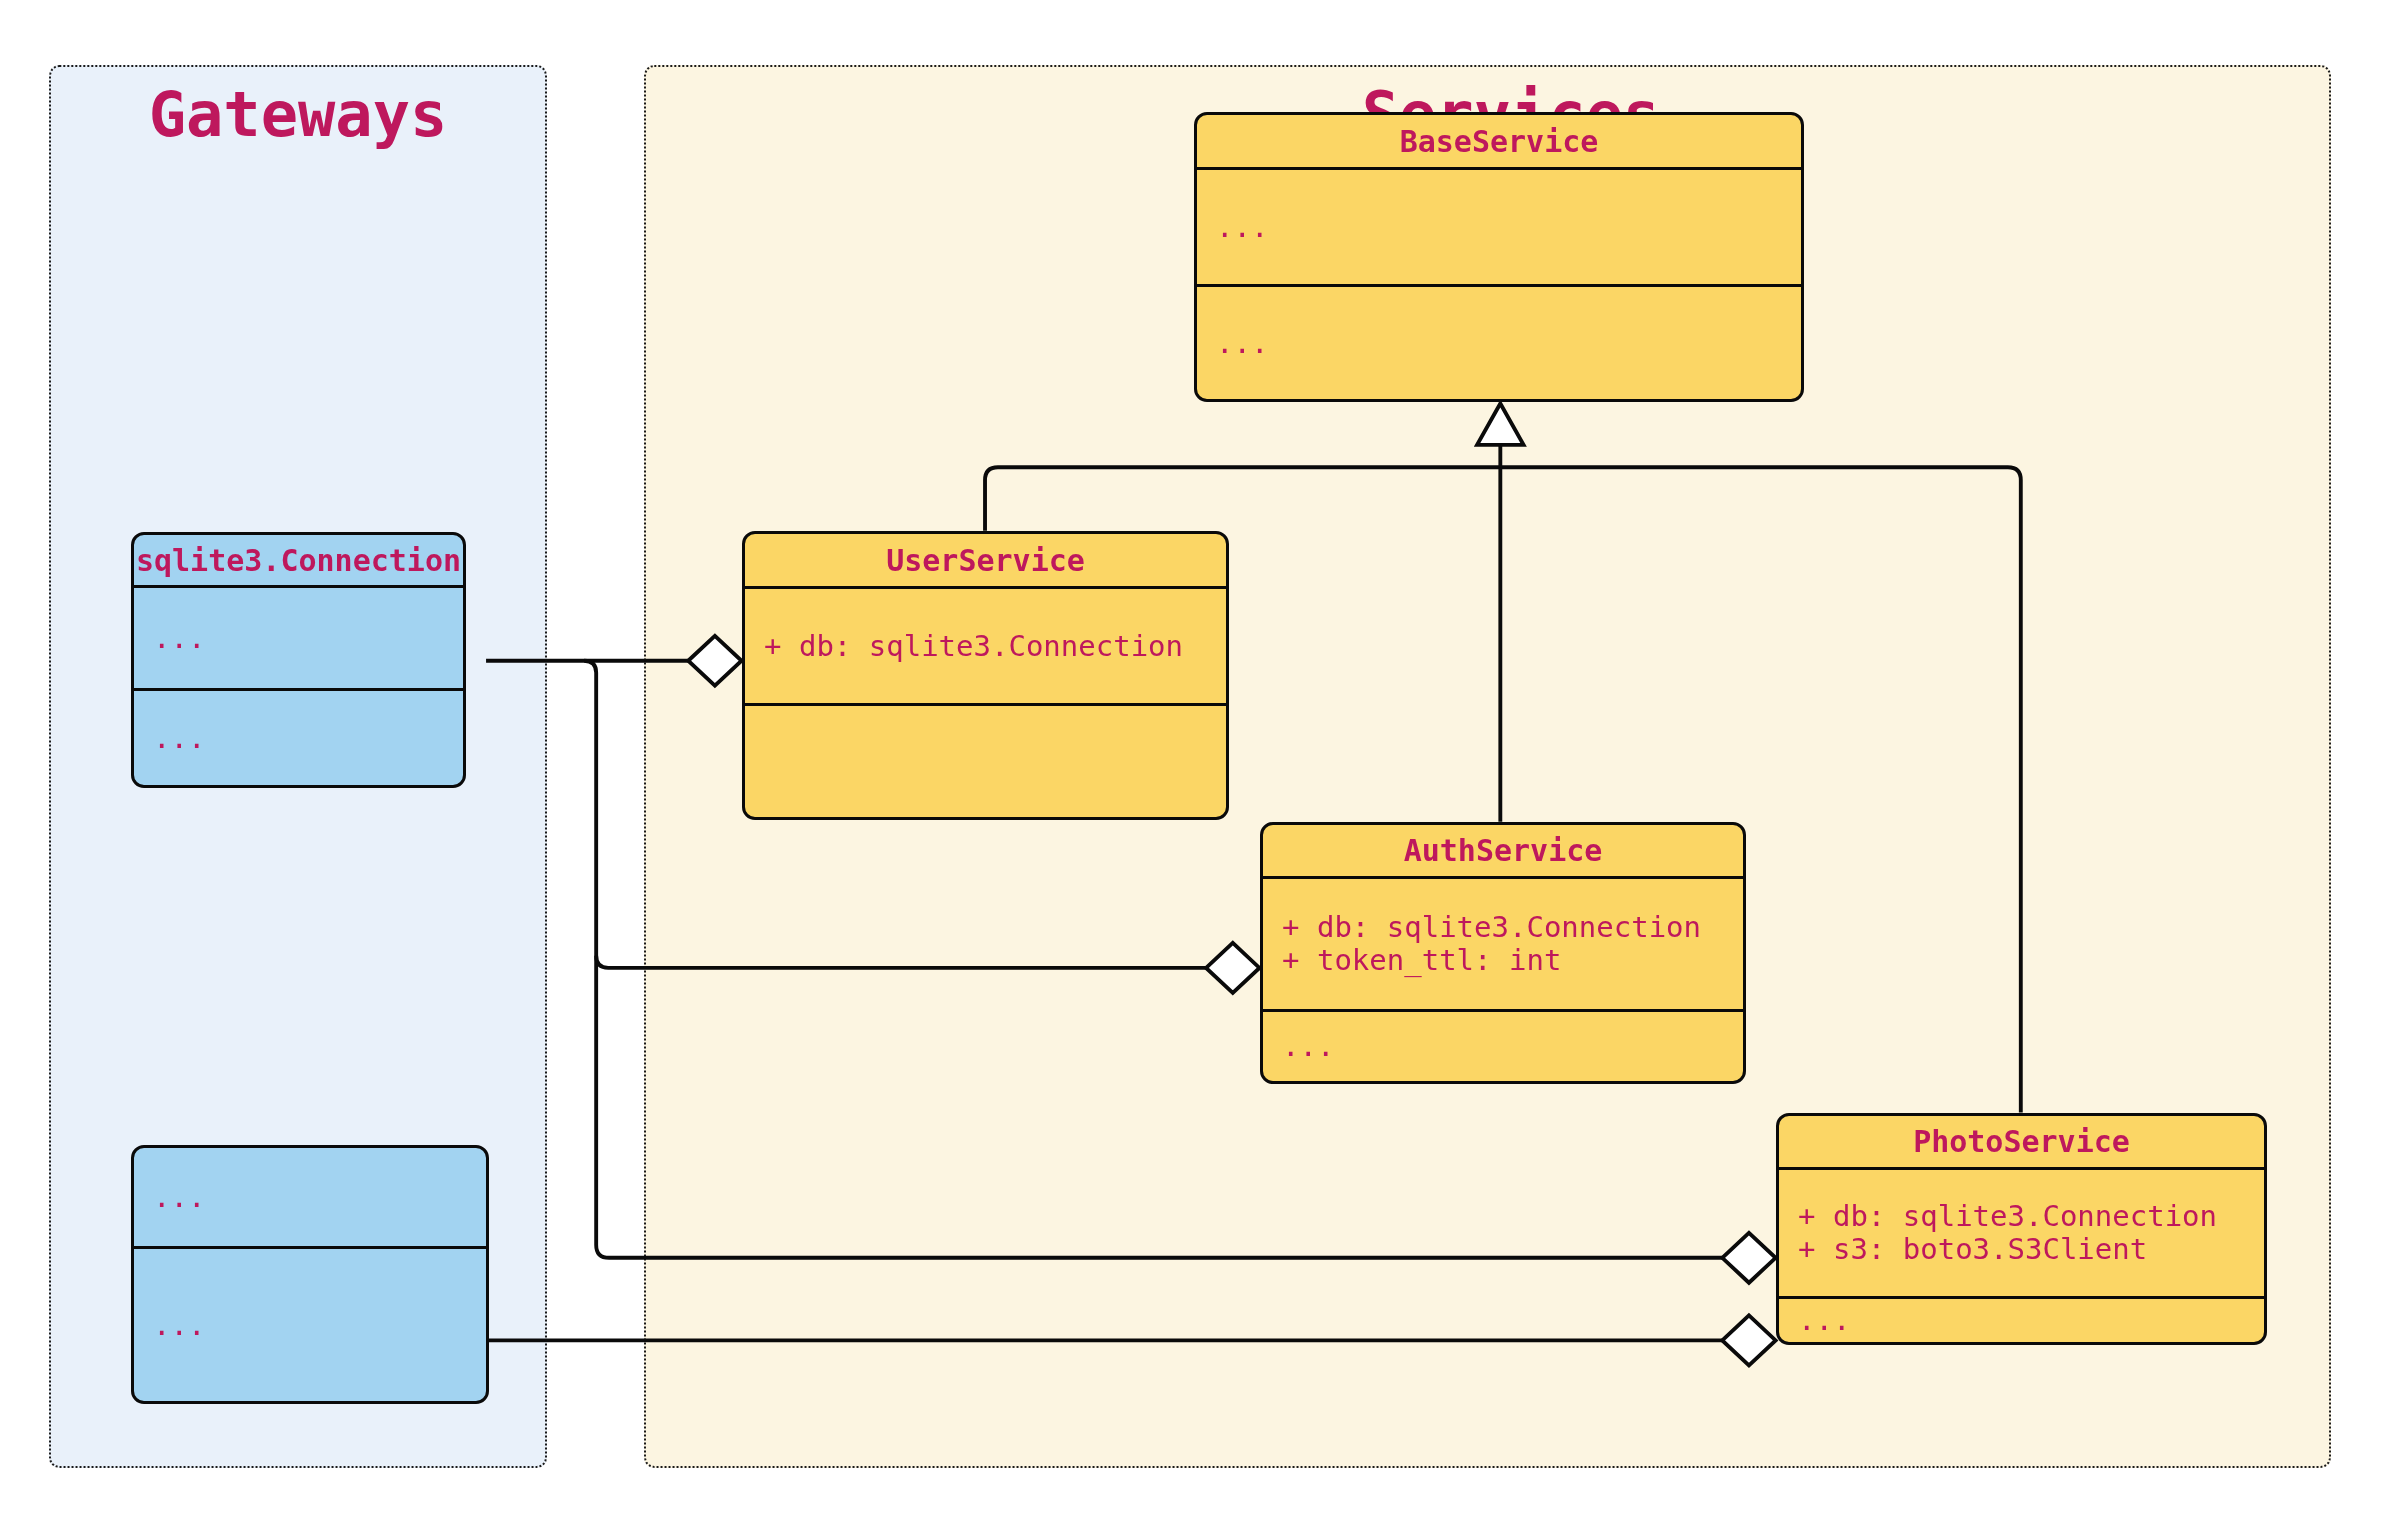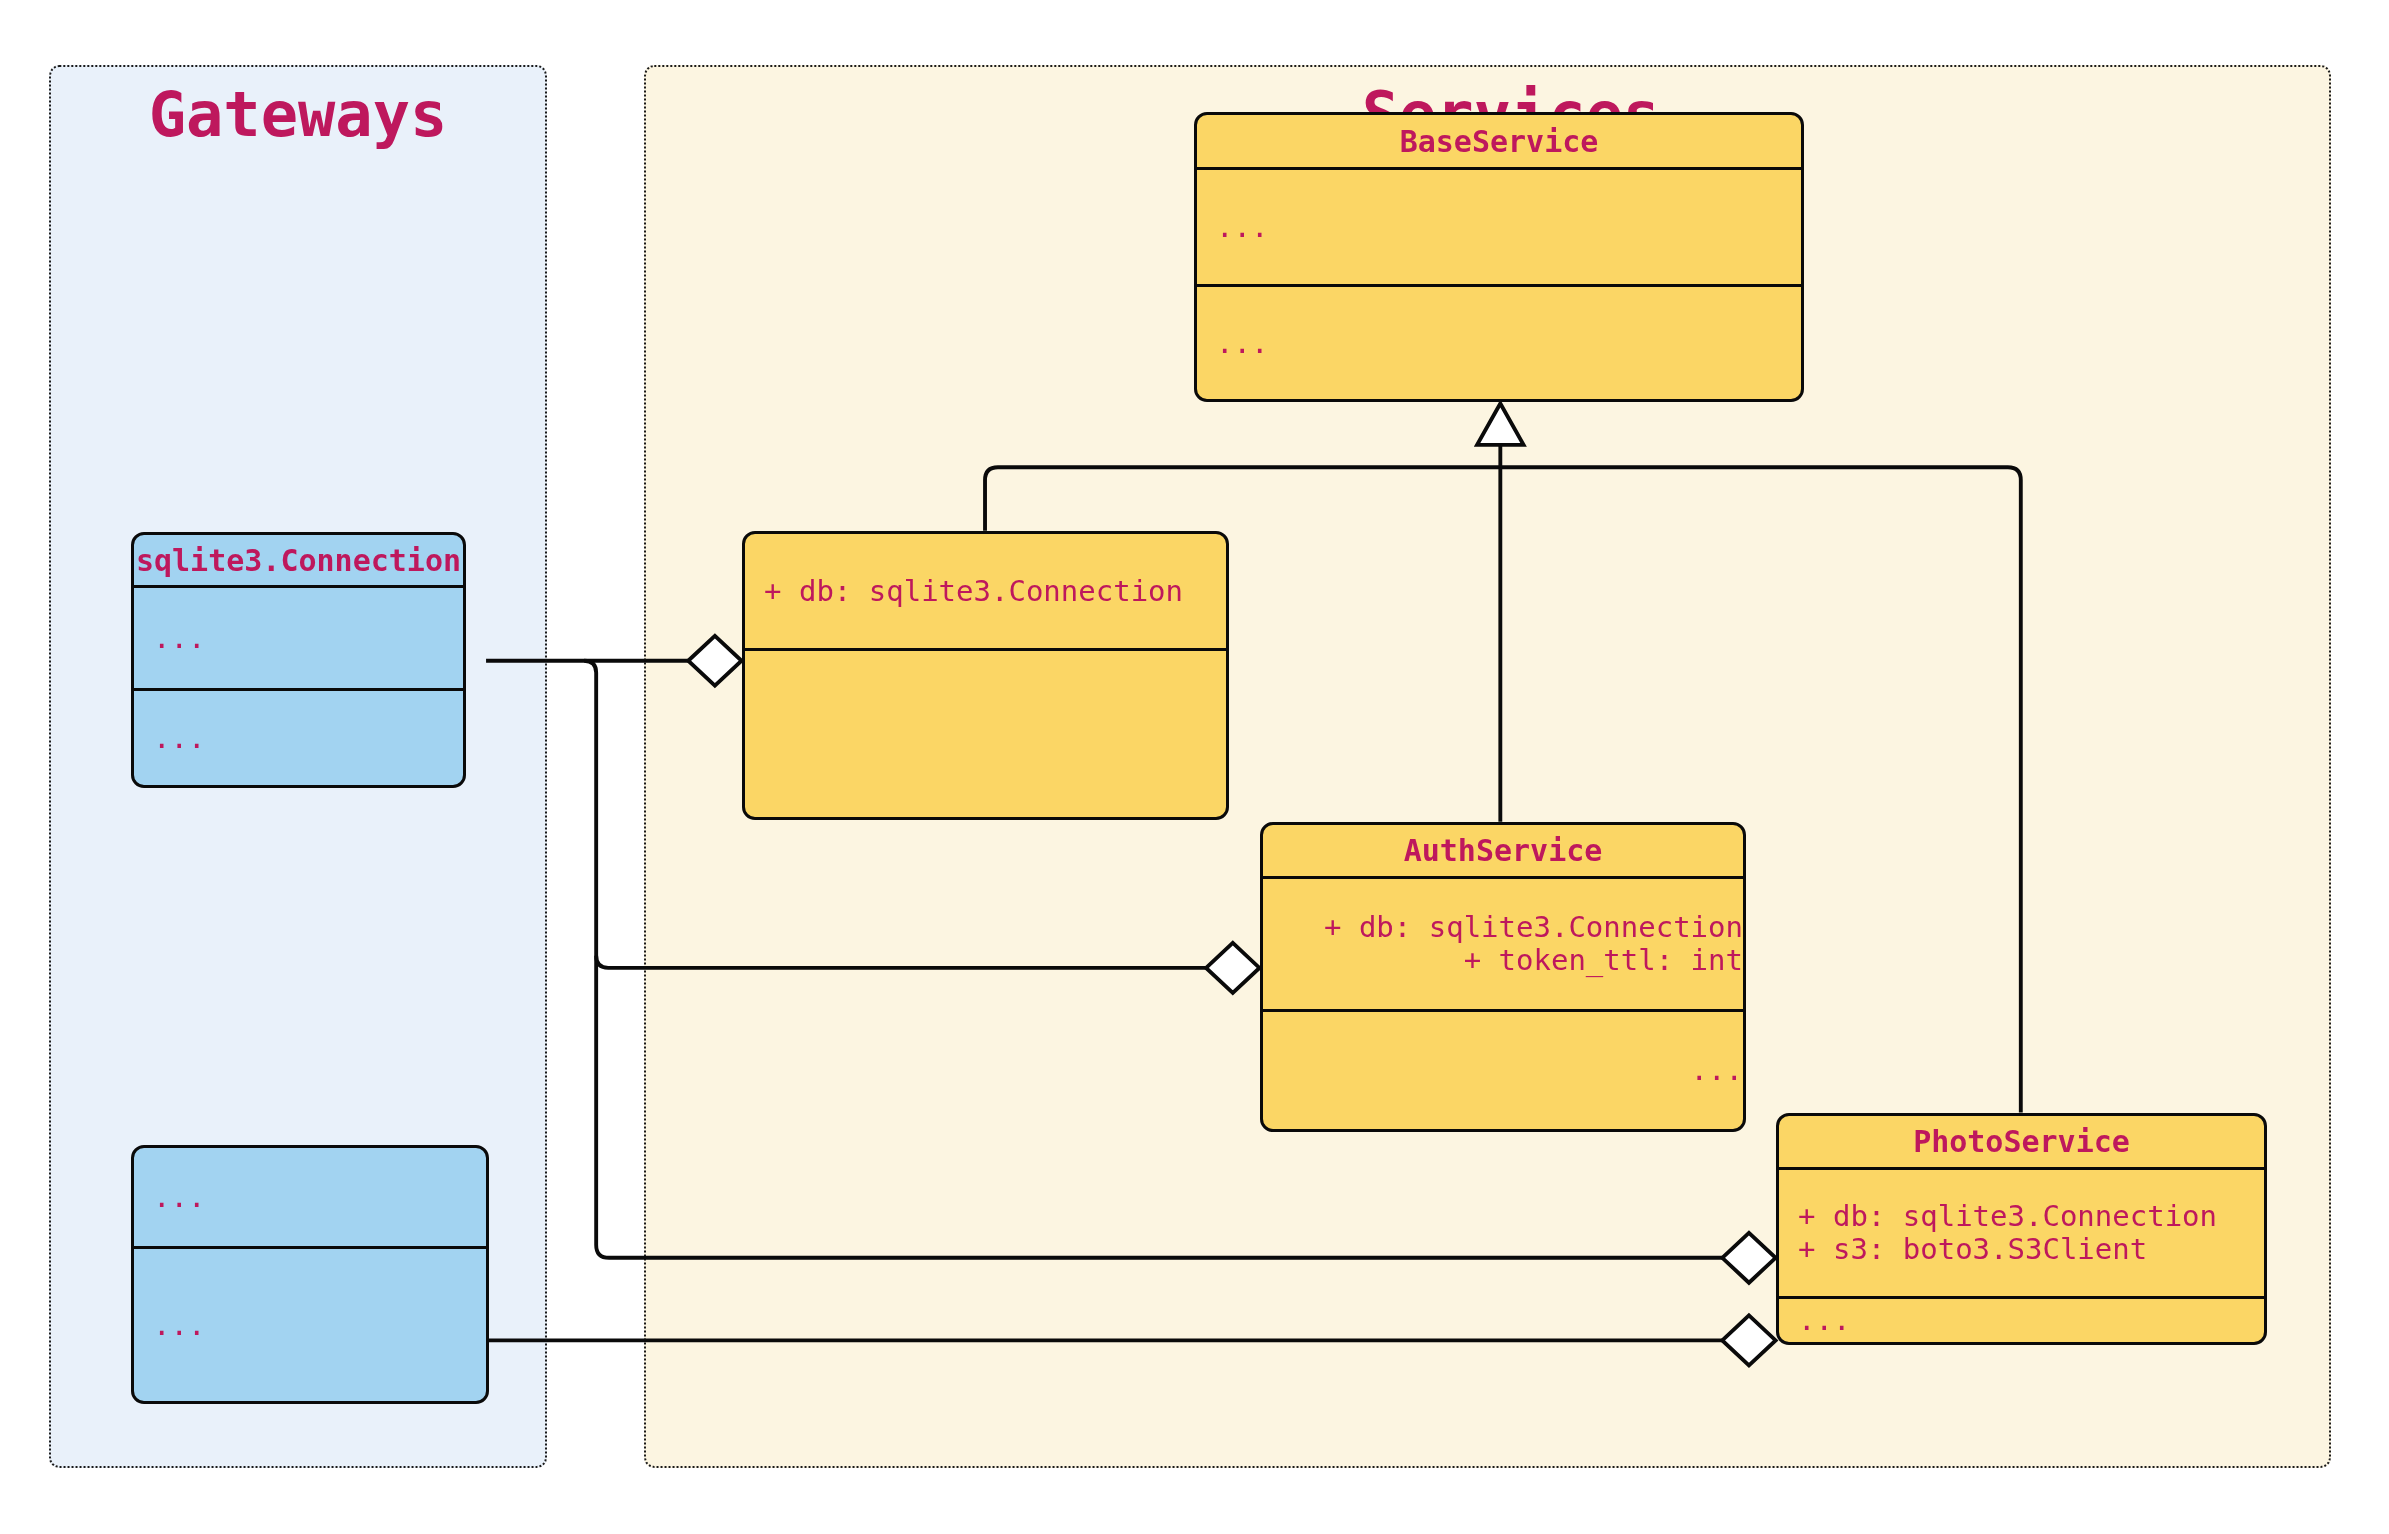--- a/index.html
+++ b/index.html
@@ -139,29 +139,30 @@
     <div class="uml-title" style="height:52px">BaseService</div>
     <div class="uml-section" style="height:114px">
       <div class="uml-row">...</div>
     </div>
     <div class="uml-section last">
       <div class="uml-row">...</div>
     </div>
   </div>
 
   <div class="uml-class yellow" style="left:742px; top:531px; width:487px; height:289px;">
+    <div class="uml-title" style="height:52px">UserService</div>
     <div class="uml-section" style="height:114px">
       <div class="uml-row">+ db: sqlite3.Connection</div>
     </div>
     <div class="uml-section last">
       <div class="uml-row"></div>
     </div>
   </div>
 
-  <div class="uml-class yellow" style="left:1260px; top:822px; width:486px; height:310px;text-align:right;">
+  <div class="uml-class yellow" style="left:1260px; top:822px; width:486px; height:262px;">
     <div class="uml-title" style="height:51px">AuthService</div>
     <div class="uml-section" style="height:130px">
       <div class="uml-row">+ db: sqlite3.Connection</div>
       <div class="uml-row">+ token_ttl: int</div>
     </div>
     <div class="uml-section last">
       <div class="uml-row">...</div>
     </div>
   </div>
 

